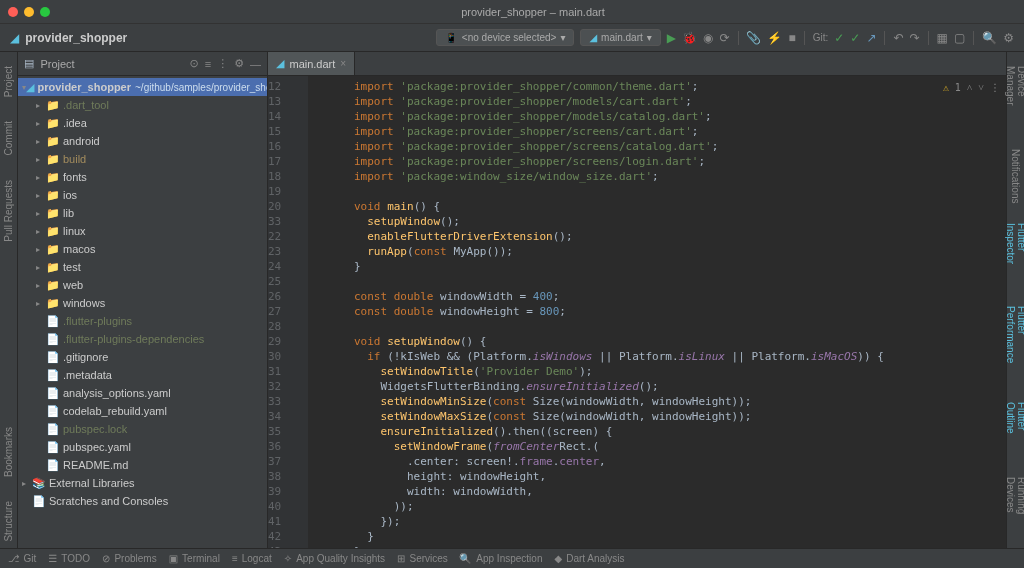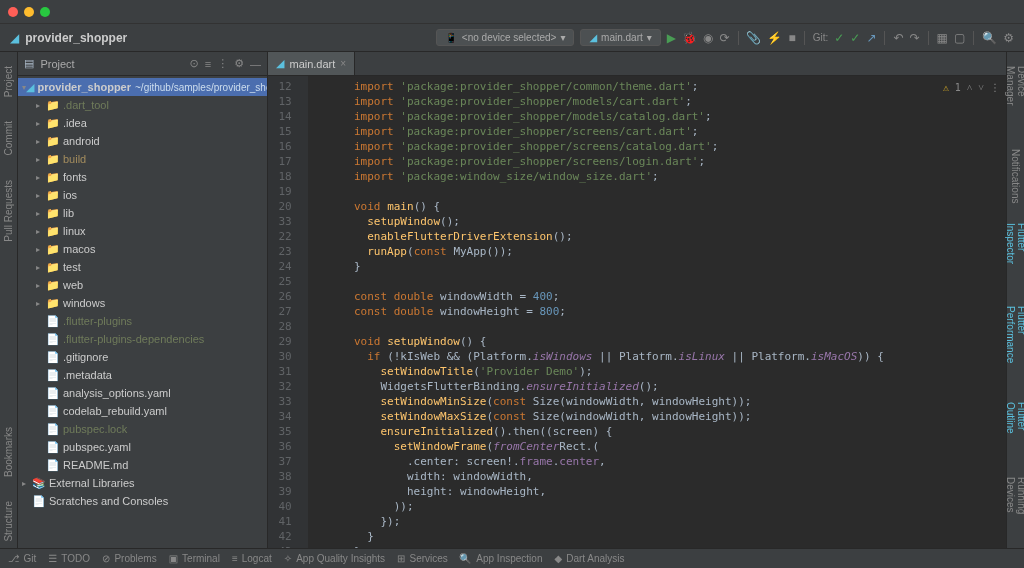--- a/index.html
+++ b/index.html
@@ -165,21 +165,21 @@
       padding: 0 8px;
       gap: 5px;
       background: #515658;
       color: #ccc;
       font-size: 11px;
       border-right: 1px solid #282828;
       cursor: pointer;
     }
     .tab-close { color: #888; font-size: 10px; }
     .editor-body { flex: 1; display: flex; overflow: hidden; font-family: "Menlo", "Consolas", monospace; font-size: 11px; line-height: 15px; position: relative; }
-    .gutter-col { width: 40px; background: #313335; text-align: center; padding: 3px 6px 3px 0; color: #606366; user-select: none; }
+    .gutter-col { width: 40px; background: #313335; text-align: left; padding: 3px 6px 3px 0; color: #606366; user-select: none; }
     .gutter-col .ln { height: 15px; position: relative; }
     .code-col { flex: 1; padding: 3px 0 3px 6px; overflow: hidden; margin-left: 40px; }
     .code-line { height: 15px; white-space: pre; }
     .k-import { color: #cc7832; }
     .k-string { color: #6a8759; }
     .k-kw { color: #cc7832; }
     .k-fn { color: #ffc66d; }
     .k-type { color: #a9b7c6; }
     .k-num { color: #6897bb; }
     .k-prop { color: #9876aa; }
@@ -200,20 +200,21 @@
   </style>
 </head>
 <body>
 
 <div class="titlebar">
   <div class="traffic-lights">
     <div class="tl tl-red"></div>
     <div class="tl tl-yellow"></div>
     <div class="tl tl-green"></div>
   </div>
+  <div class="window-title">provider_shopper – main.dart</div>
 </div>
 
 <div class="main-toolbar">
   <span class="flutter-icon">◢</span>
   <span class="project-name">provider_shopper</span>
   <div class="spacer"></div>
   <div class="device-sel">
     <span>📱</span>
     <span>&lt;no device selected&gt;</span>
     <span>▾</span>
@@ -458,22 +459,22 @@
           <div class="code-line"></div>
           <div class="code-line"><span class="k-kw">void </span><span class="k-fn">setupWindow</span>() {</div>
           <div class="code-line">  <span class="k-kw">if </span>(!kIsWeb &amp;&amp; (Platform.<span class="k-ital k-prop">isWindows</span> || Platform.<span class="k-ital k-prop">isLinux</span> || Platform.<span class="k-ital k-prop">isMacOS</span>)) {</div>
           <div class="code-line">    <span class="k-fn">setWindowTitle</span>(<span class="k-string">'Provider Demo'</span>);</div>
           <div class="code-line">    WidgetsFlutterBinding.<span class="k-ital k-prop">ensureInitialized</span>();</div>
           <div class="code-line">    <span class="k-fn">setWindowMinSize</span>(<span class="k-kw">const </span><span class="k-type">Size</span>(windowWidth, windowHeight));</div>
           <div class="code-line">    <span class="k-fn">setWindowMaxSize</span>(<span class="k-kw">const </span><span class="k-type">Size</span>(windowWidth, windowHeight));</div>
           <div class="code-line">    <span class="k-fn">ensureInitialized</span>().then((screen) {</div>
           <div class="code-line">      <span class="k-fn">setWindowFrame</span>(<span class="k-ital k-prop">fromCenter</span><span class="k-type">Rect</span>.(</div>
           <div class="code-line">        .center: screen!.<span class="k-prop">frame</span>.<span class="k-prop">center</span>,</div>
+          <div class="code-line">        height: windowHeight,</div>
           <div class="code-line">        width: windowWidth,</div>
-          <div class="code-line">        height: windowHeight,</div>
           <div class="code-line">      ));</div>
           <div class="code-line">    });</div>
           <div class="code-line">  }</div>
           <div class="code-line">}</div>
         </div>
       <div class="ed-indicators">
         <span class="warn-ico">⚠</span>
         <span>1</span>
         <span>˄</span>
         <span>˅</span>

